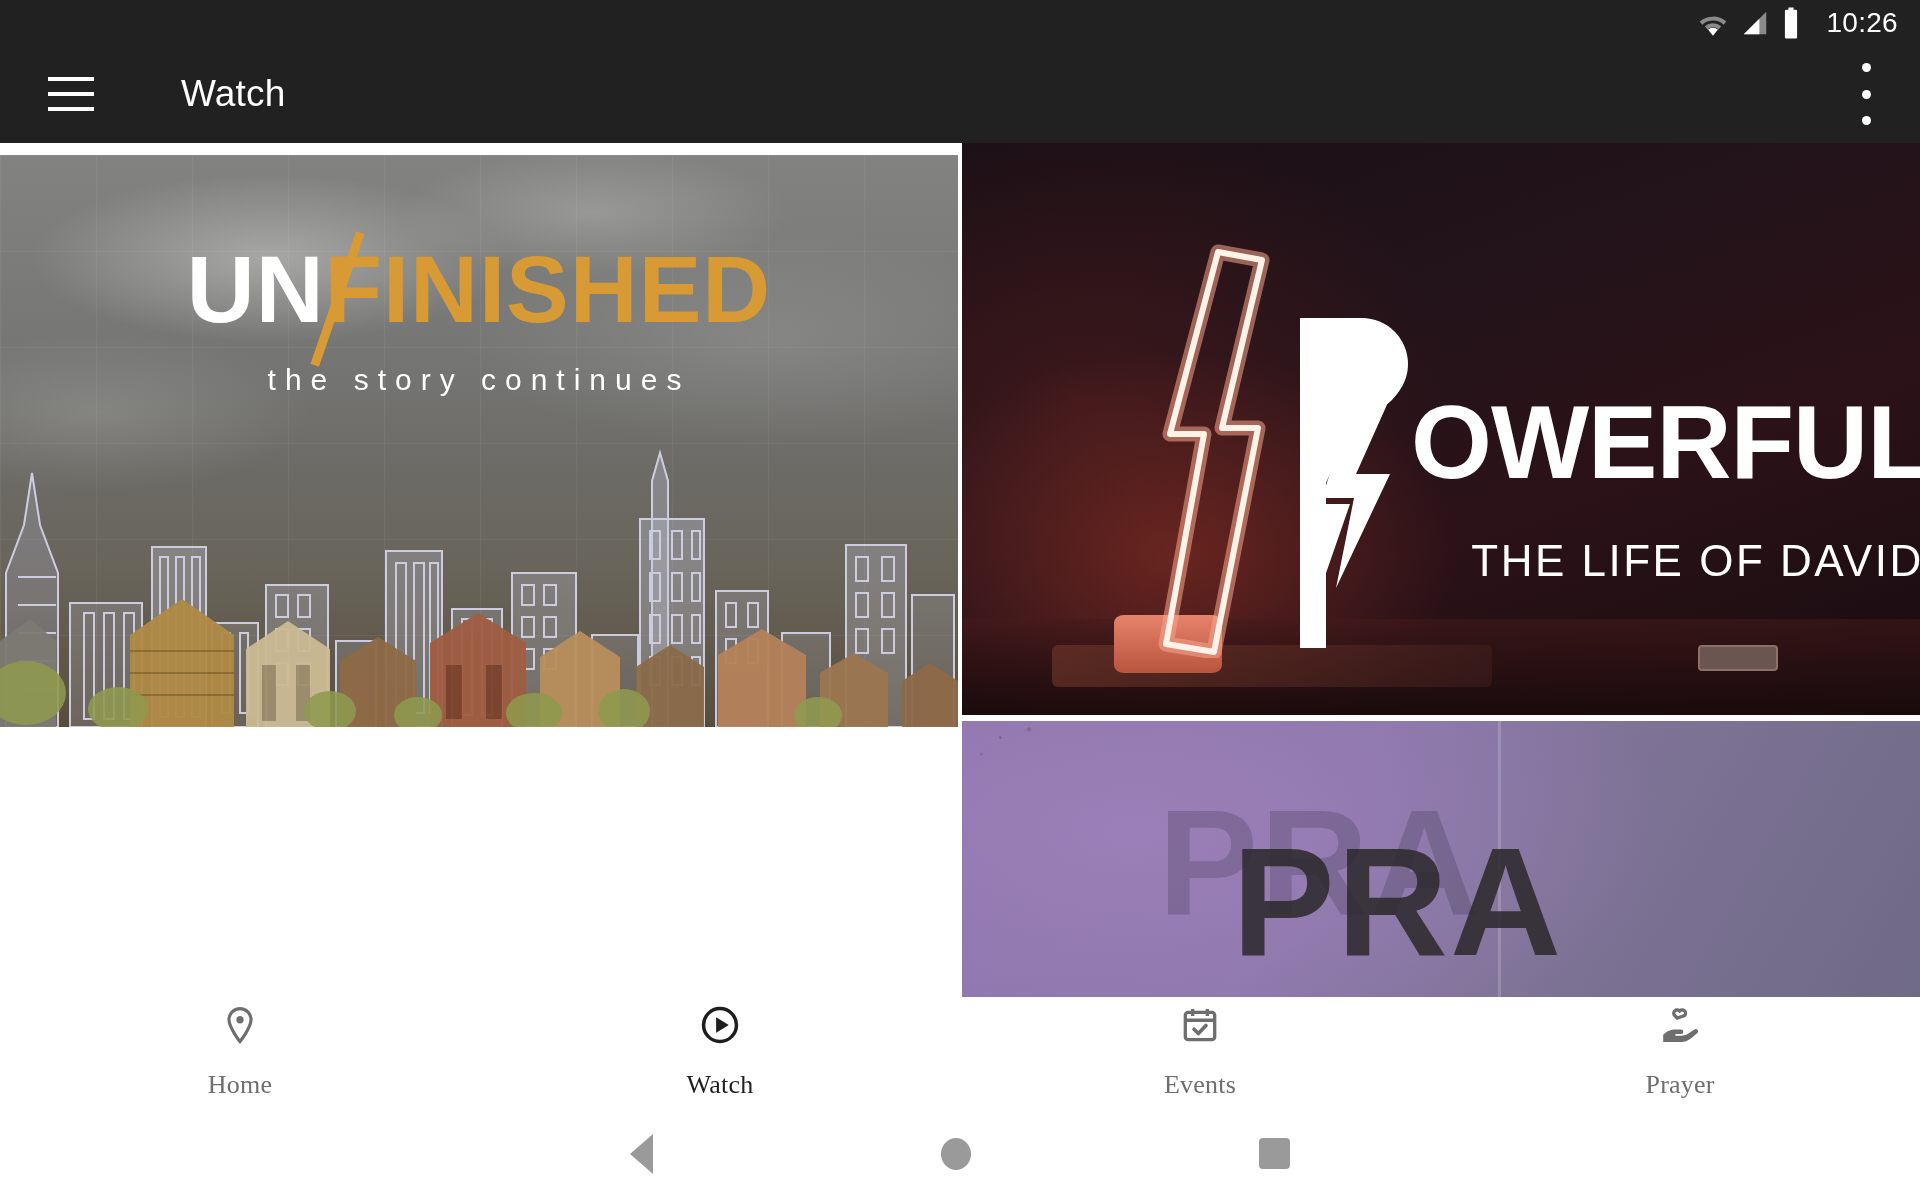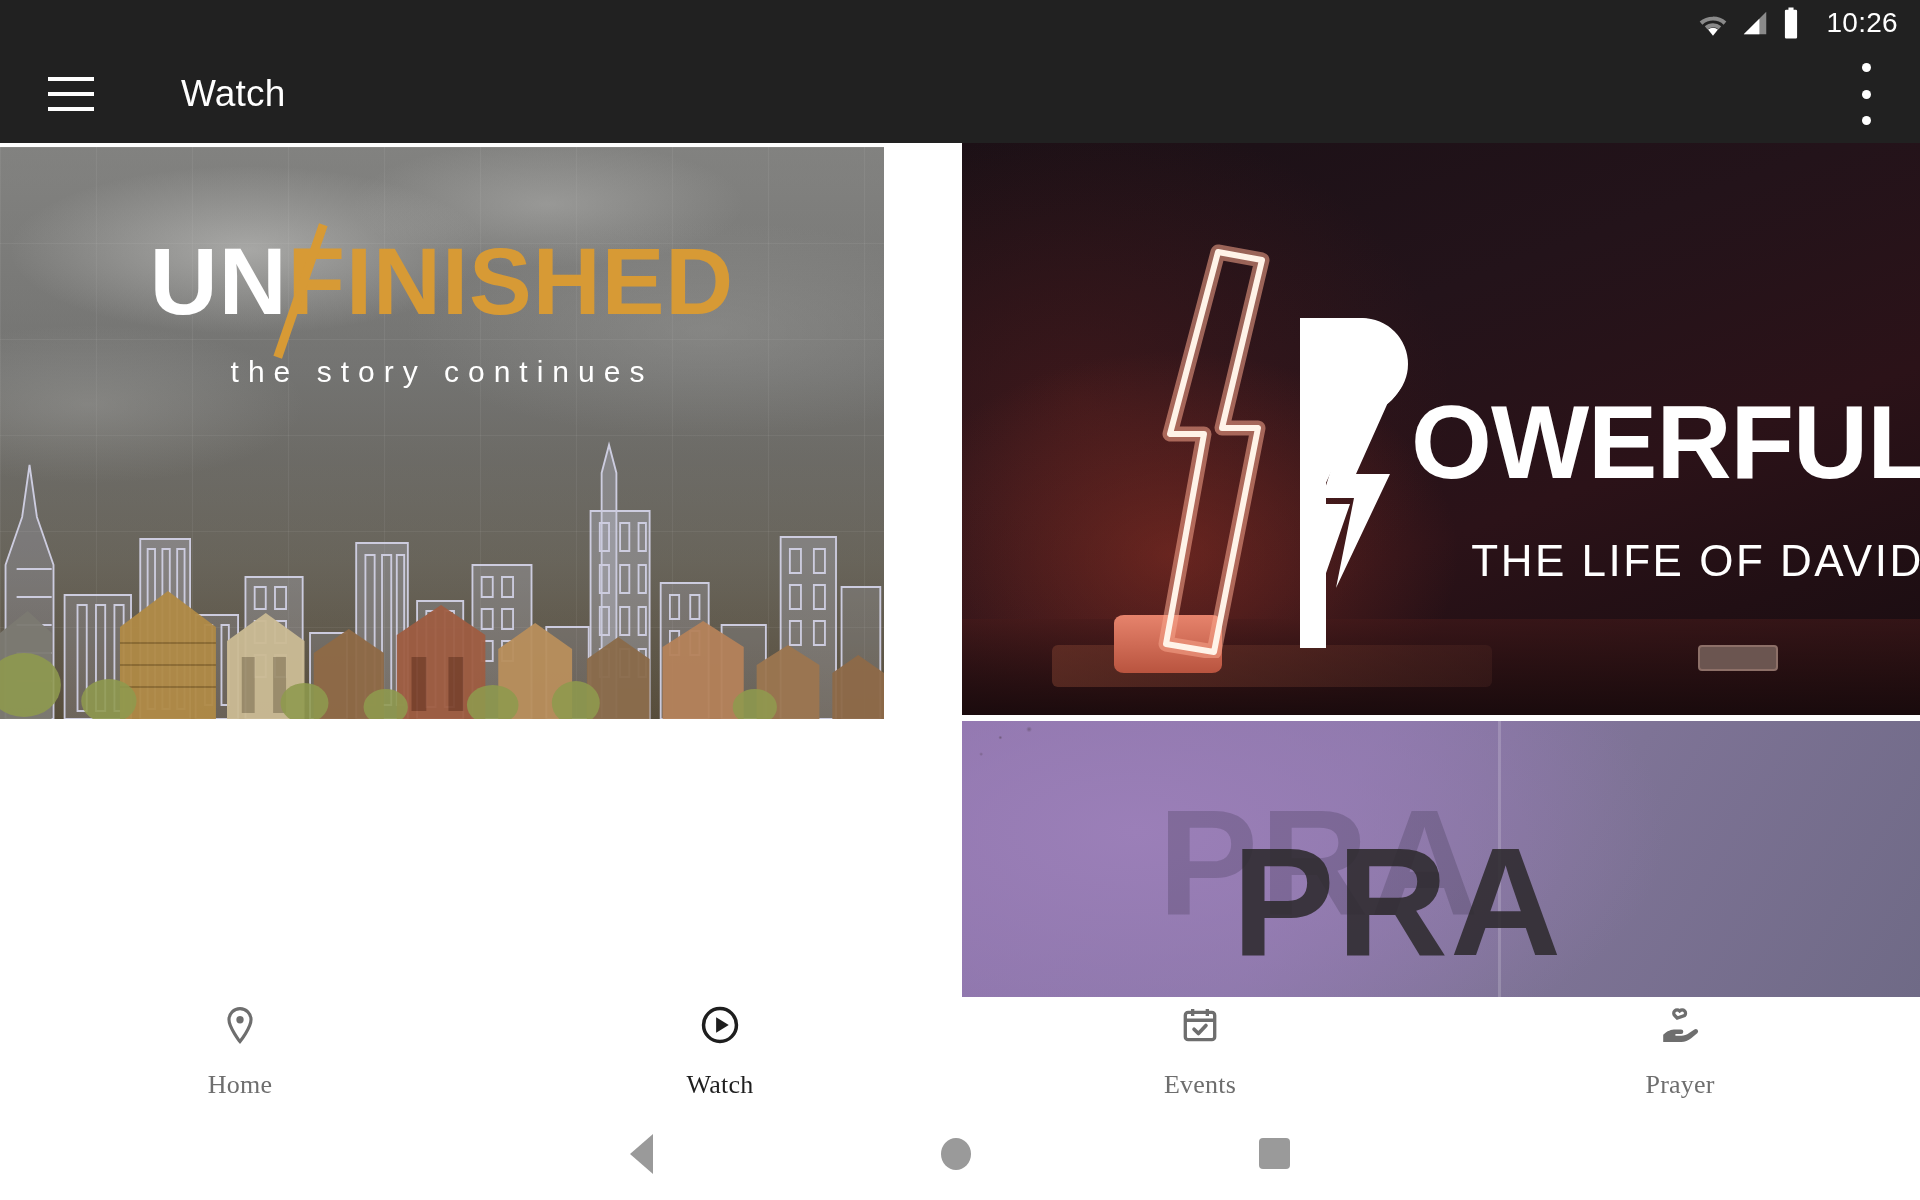--- a/index.html
+++ b/index.html
@@ -59,21 +59,21 @@
     overflow: hidden;
   }
   .card {
     position: absolute;
     overflow: hidden;
     cursor: pointer;
   }
 
   
   .card-unfinished {
-    left: 0; top: 4px; width: 884px; height: 572px;
+    left: 0; top: 12px; width: 958px; height: 572px;
     background:
       linear-gradient(180deg, rgba(120,120,118,.55) 0%, rgba(90,90,88,.35) 55%, rgba(60,55,45,.1) 100%),
       linear-gradient(180deg, #8e8e8c 0%, #7c7c7a 40%, #6f6a5e 72%, #5a4f3c 100%);
   }
   .sky-grid {
     position: absolute; inset: 0;
     background-image:
       linear-gradient(to right, rgba(255,255,255,.055) 1px, transparent 1px),
       linear-gradient(to bottom, rgba(255,255,255,.055) 1px, transparent 1px);
     background-size: 96px 96px;

